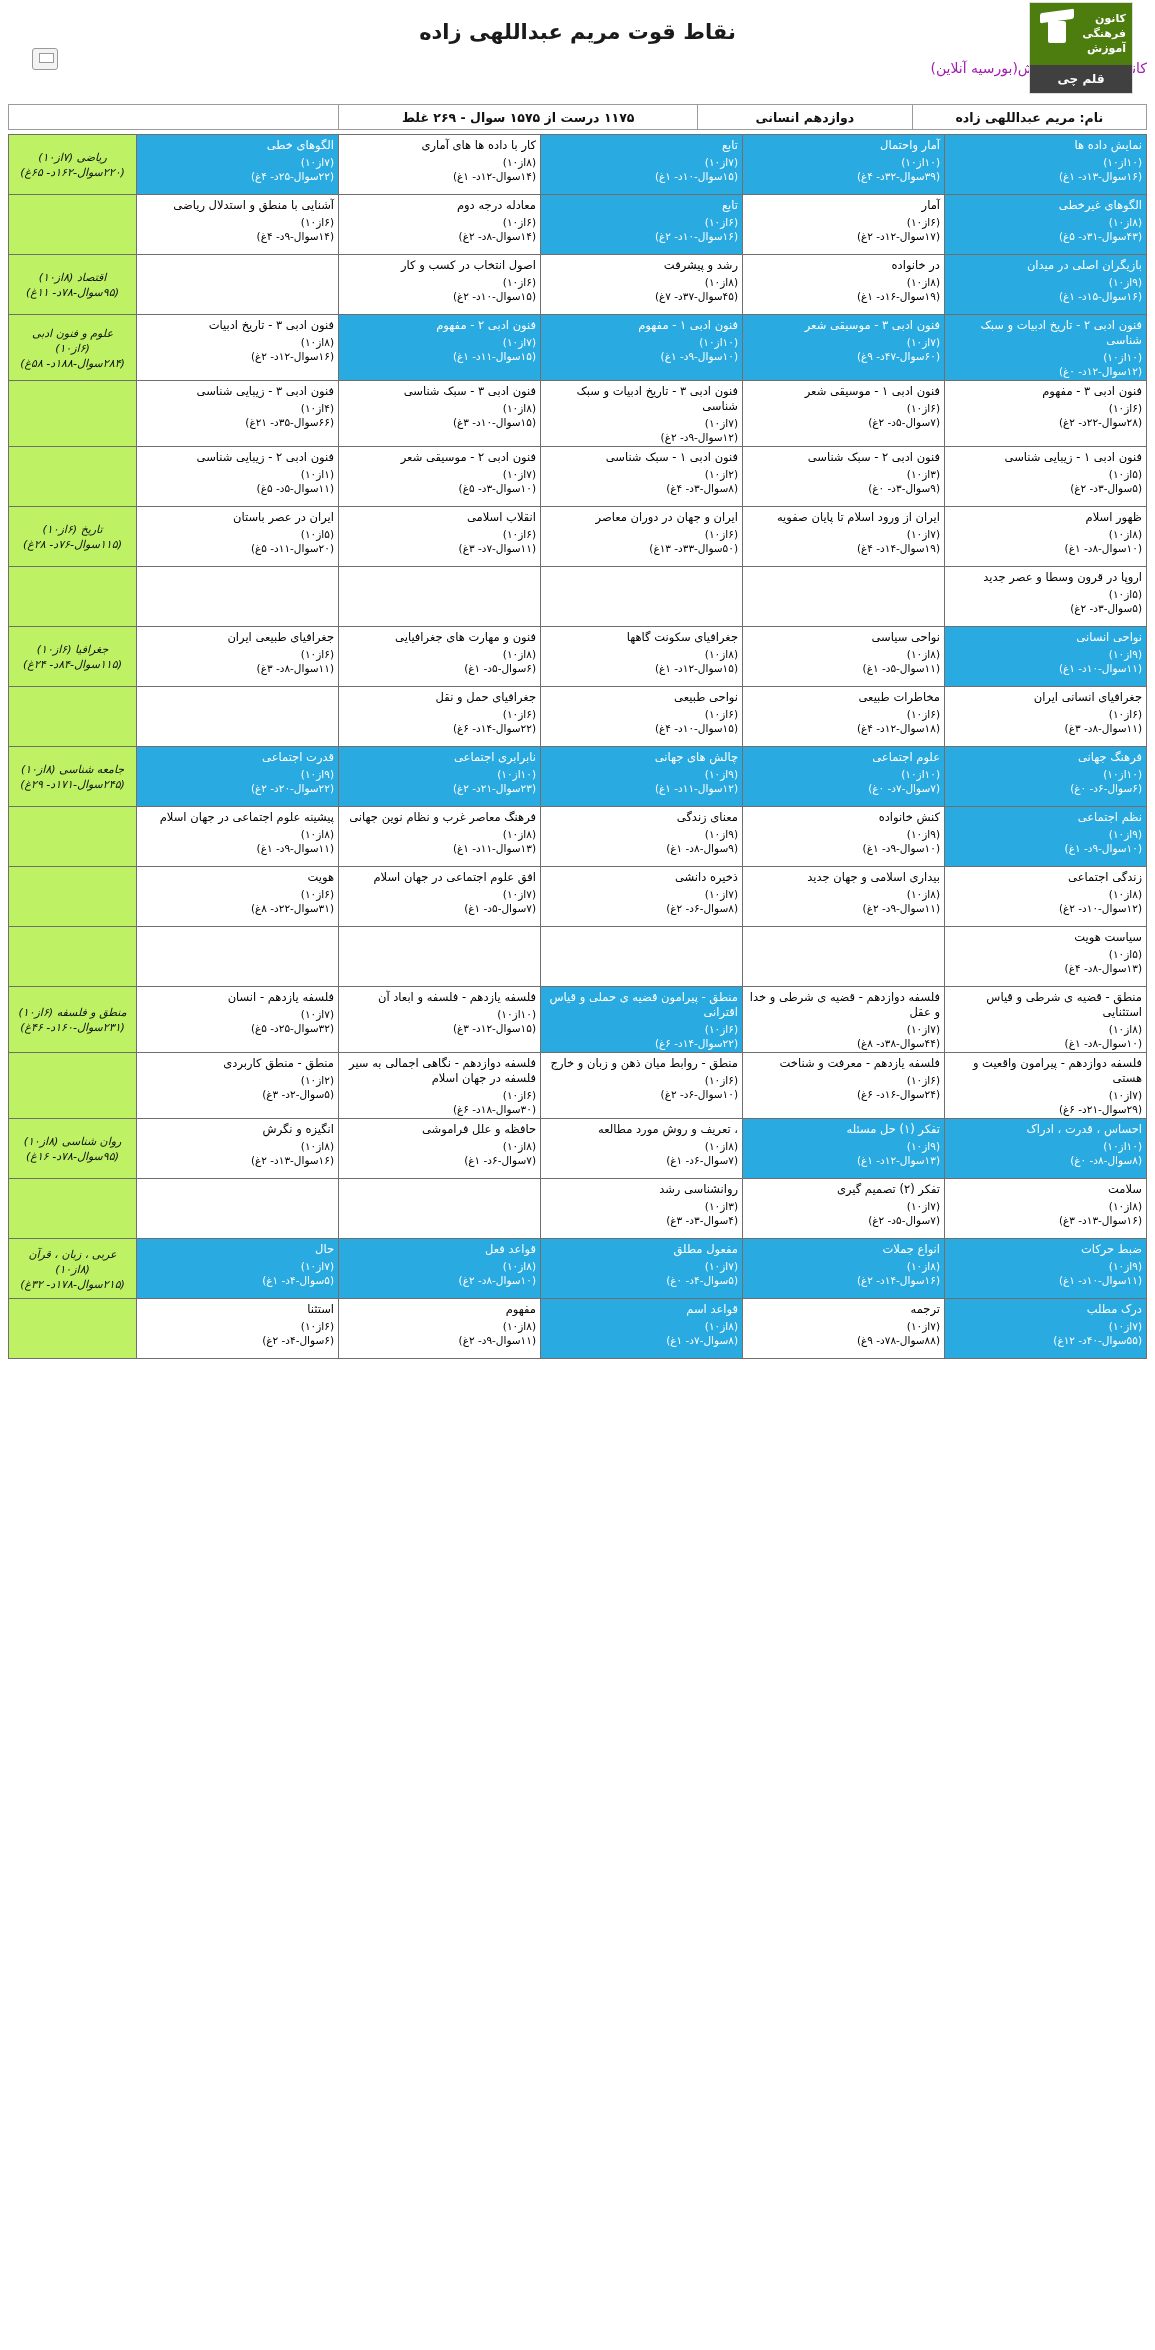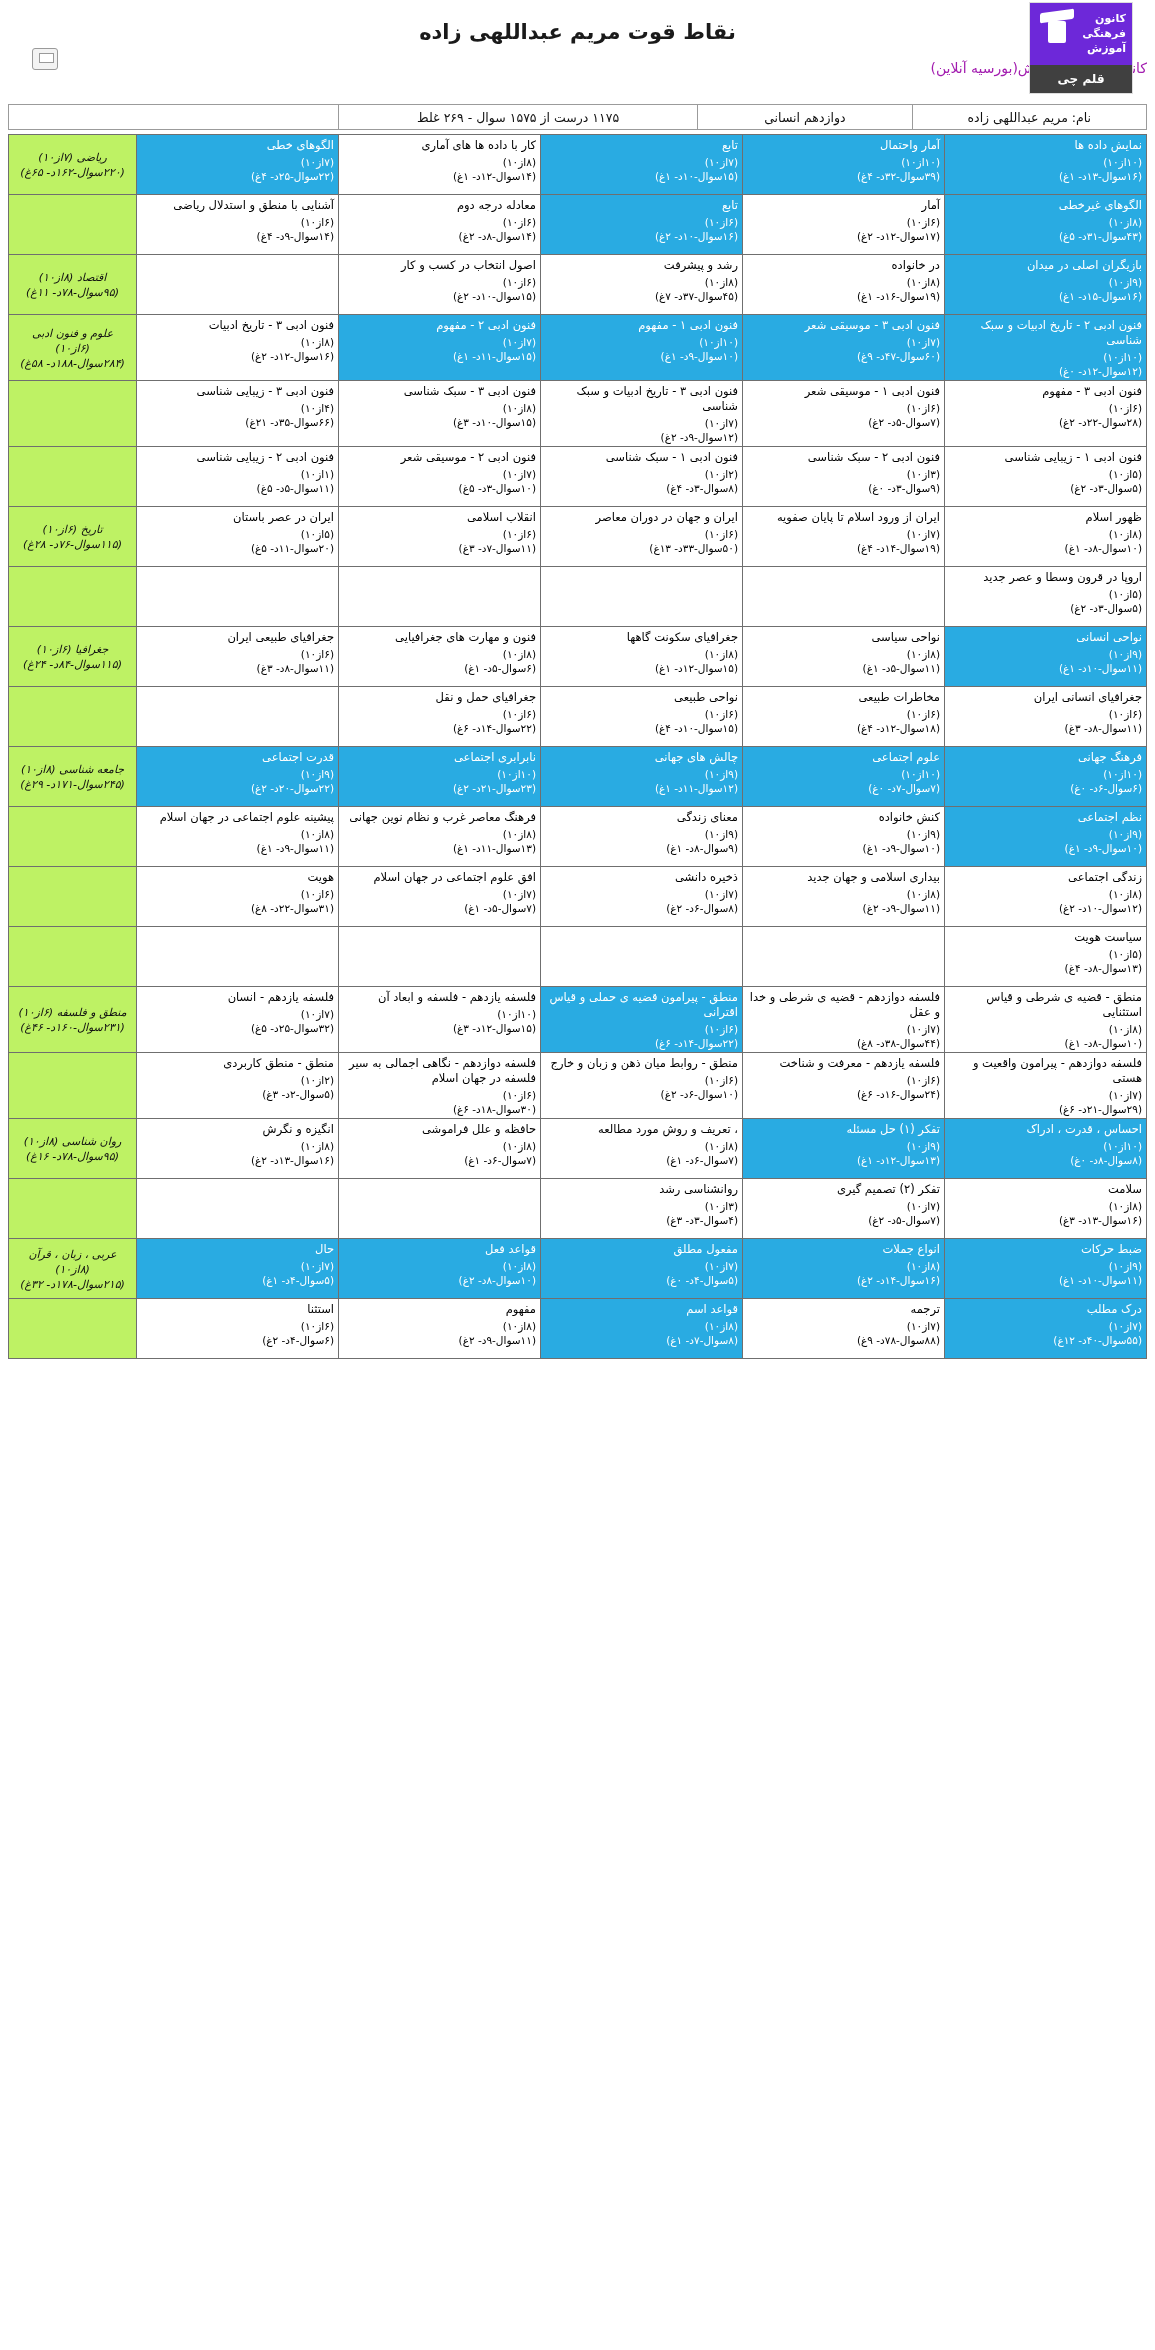--- a/index.html
+++ b/index.html
@@ -26,21 +26,21 @@
   .logo {
     position: absolute;
     right: 14px; top: 2px;
     width: 104px; height: 92px;
     background: #ffffff;
     border: 1px solid #ddd;
     overflow: hidden;
   }
   .logo .lg-top {
     height: 62px;
-    background: #6d28d9;
+    background: #4d7c0f;
     position: relative;
     color: #ffffff;
     text-align: center;
   }
   .logo .lg-cap {
     position: absolute;
     left: 10px; top: 8px;
     width: 34px; height: 10px;
     background: #ffffff;
     transform: skewY(-8deg);
@@ -112,20 +112,21 @@
   }
   .infobar .cell {
     display: flex;
     align-items: center;
     justify-content: center;
     border-left: 1px solid #9b9b9b;
     padding: 0 6px;
     color: #111;
     white-space: nowrap;
     overflow: hidden;
+    font-weight: bold;
   }
   .infobar .cell:last-child { border-left: none; }
   .ib-name  { width: 235px; }
   .ib-grade { width: 215px; }
   .ib-stat  { width: 360px; }
   .ib-wrong { width: 330px; }
 
   
   table.matrix {
     border-collapse: collapse;

